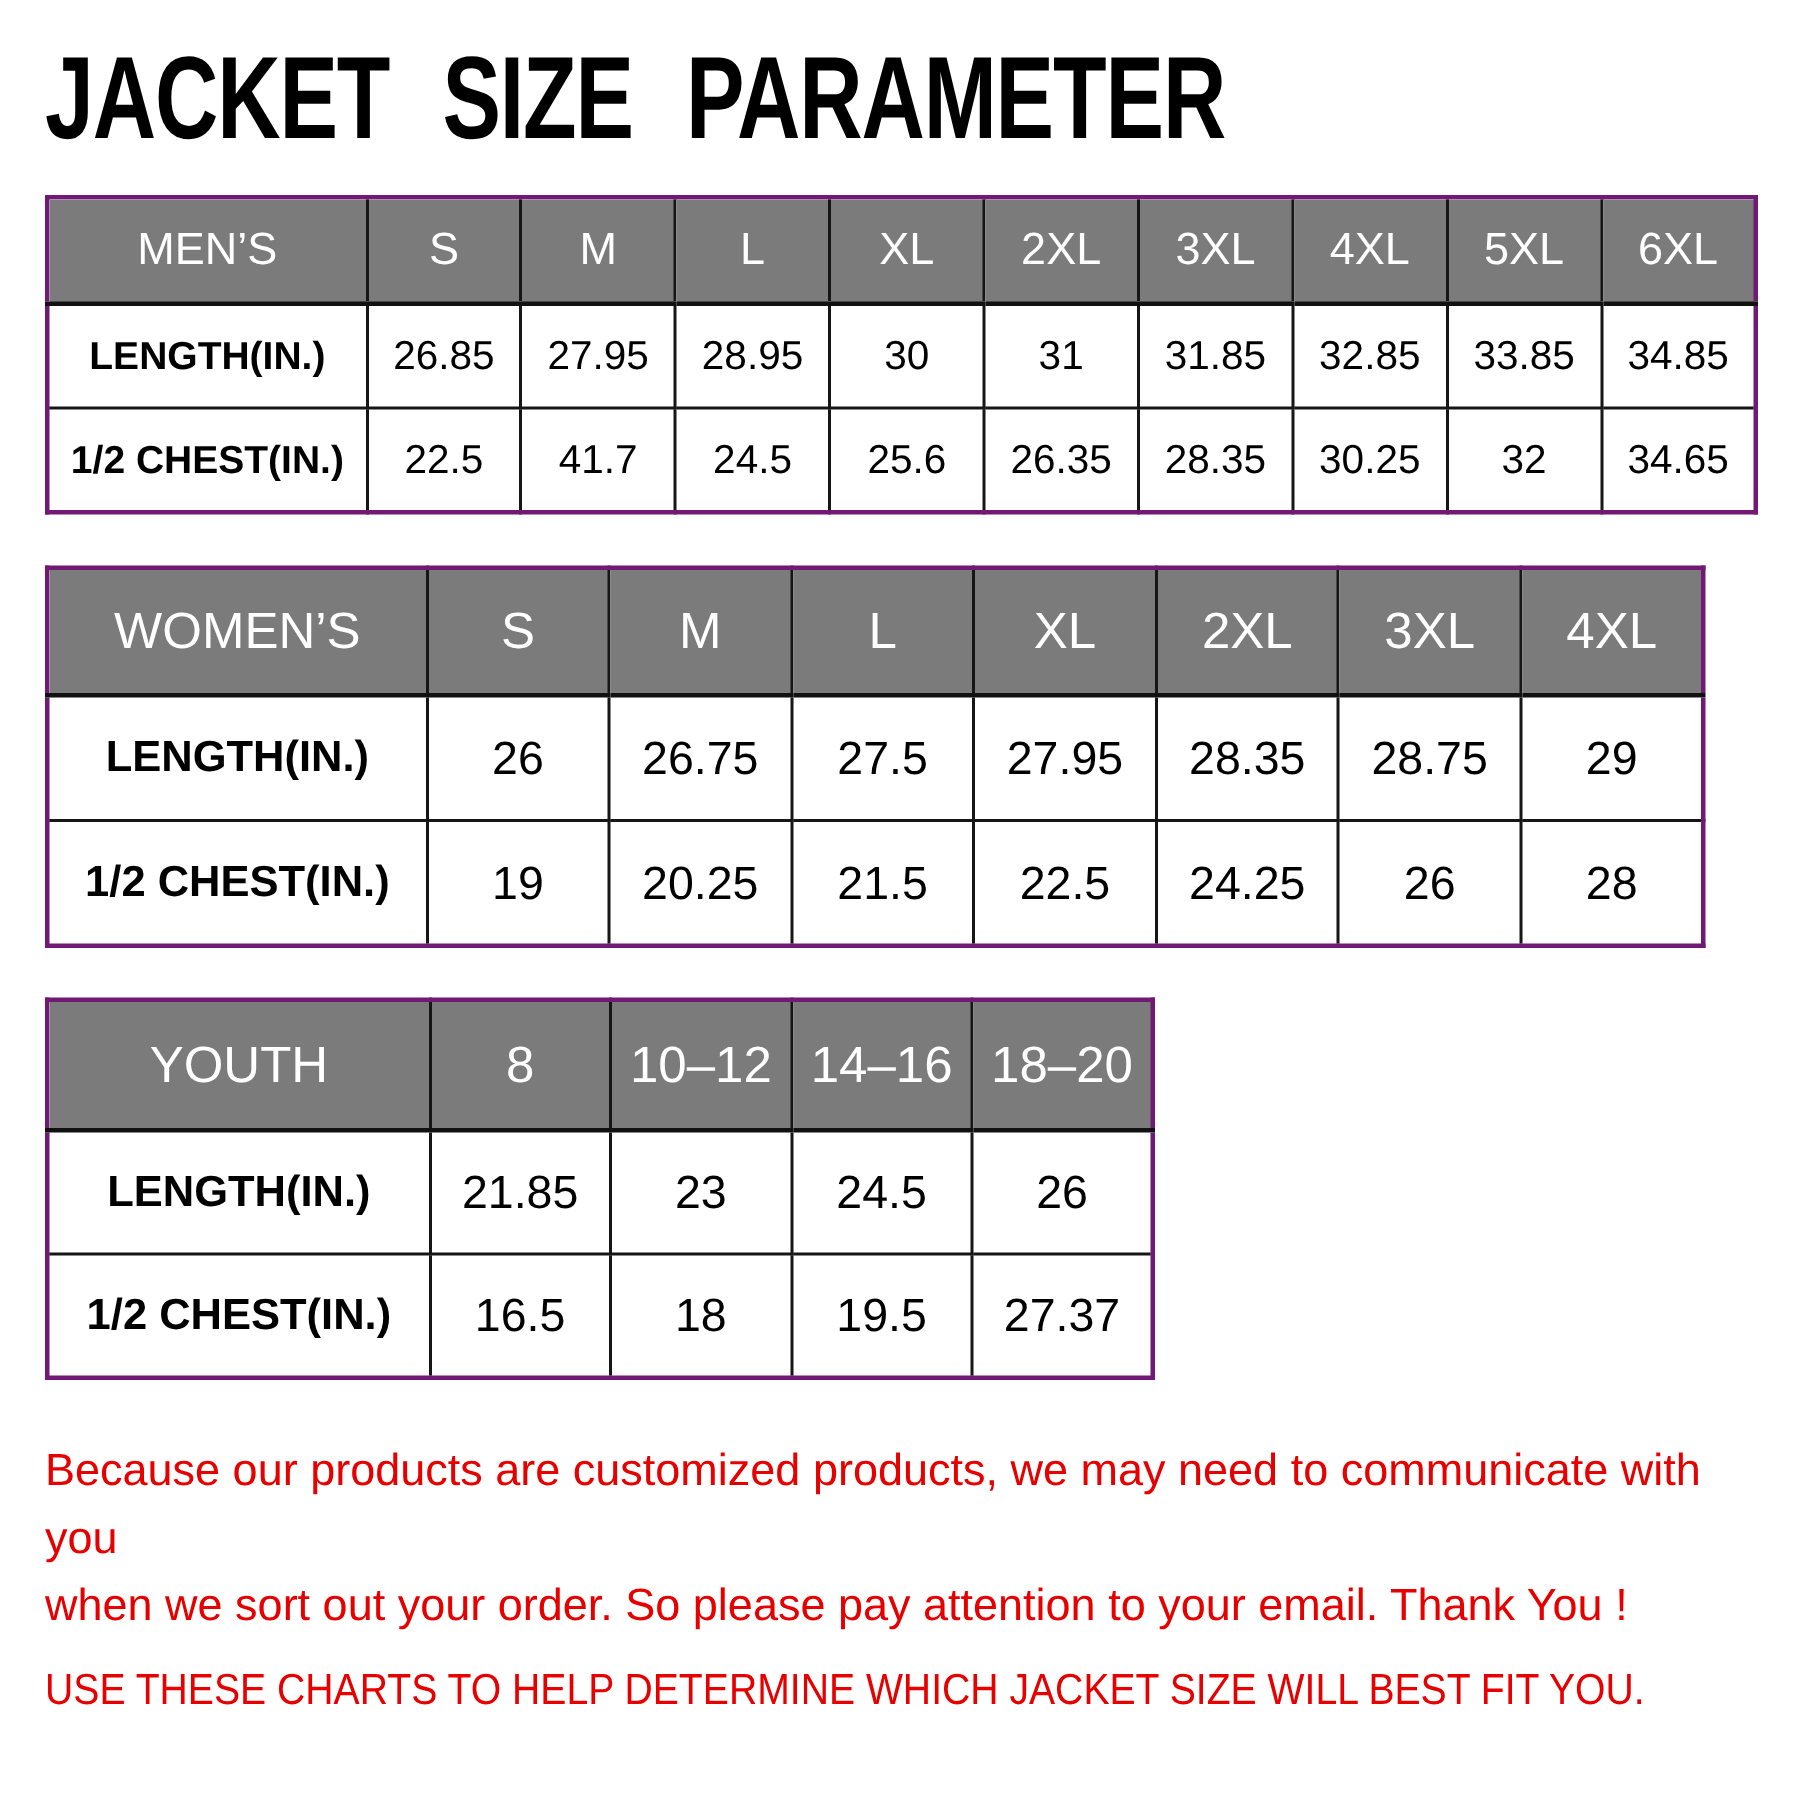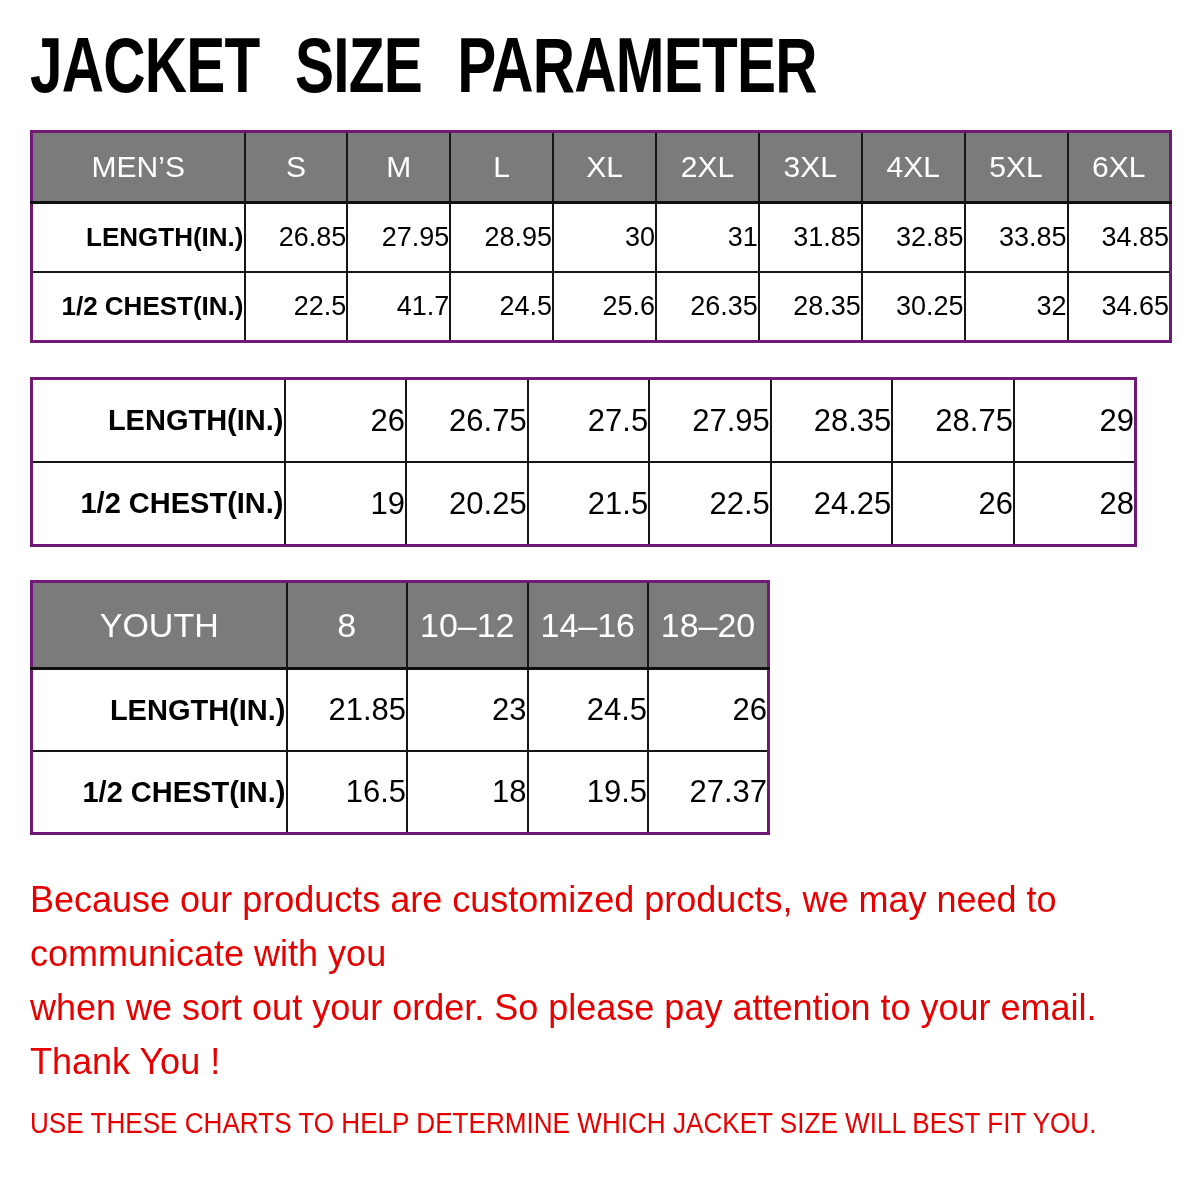--- a/index.html
+++ b/index.html
@@ -47,21 +47,21 @@
     padding: 0;
     overflow: hidden;
   }
   table.tbl { border: 3px solid #701a75; }
   table.tbl tr.head th {
     background: #7b7b7b;
     color: #ffffff;
     font-weight: normal;
     border-bottom: 3px solid #111;
   }
-  table.tbl td { background: #ffffff; text-align: right; }
+  table.tbl td { background: #ffffff; }
   table.tbl td.lbl { font-weight: bold; }
 
   
   table.mens { width: 1142px; margin-top: 26px; }
   table.mens col.c-lbl { width: 213px; }
   table.mens tr.head th { height: 68px; font-size: 30px; }
   table.mens td { height: 67px; font-size: 27px; }
   table.mens td.lbl { font-size: 26px; }
 
   
@@ -74,21 +74,21 @@
   
   table.youth { width: 740px; margin-top: 33px; padding-left: 11px; }
   table.youth col.c-lbl { width: 255px; }
   table.youth tr.head th { height: 84px; font-size: 34px; }
   table.youth td { height: 80px; font-size: 31px; }
   table.youth td.lbl { font-size: 29px; }
 
   .footer-para {
     margin: 38px 0 0 0;
     color: #e60000;
-    font-size: 36px;
+    font-size: 30px;
     line-height: 1.5;
     white-space: pre-line;
   }
   .footer-line {
     margin: 18px 0 0 0;
     color: #e60000;
     font-size: 29px;
     white-space: nowrap;
     transform: scaleX(0.9);
     transform-origin: left top;
@@ -160,20 +160,30 @@
       <col class="c-lbl">
         <col>
         <col>
         <col>
         <col>
         <col>
         <col>
         <col>
     </colgroup>
     <tbody>
+        <tr class="head">
+      <th class="lbl">WOMEN’S</th>
+      <th>S</th>
+      <th>M</th>
+      <th>L</th>
+      <th>XL</th>
+      <th>2XL</th>
+      <th>3XL</th>
+      <th>4XL</th>
+    </tr>
     <tr>
       <td class="lbl">LENGTH(IN.)</td>
       <td>26</td>
       <td>26.75</td>
       <td>27.5</td>
       <td>27.95</td>
       <td>28.35</td>
       <td>28.75</td>
       <td>29</td>
     </tr>

